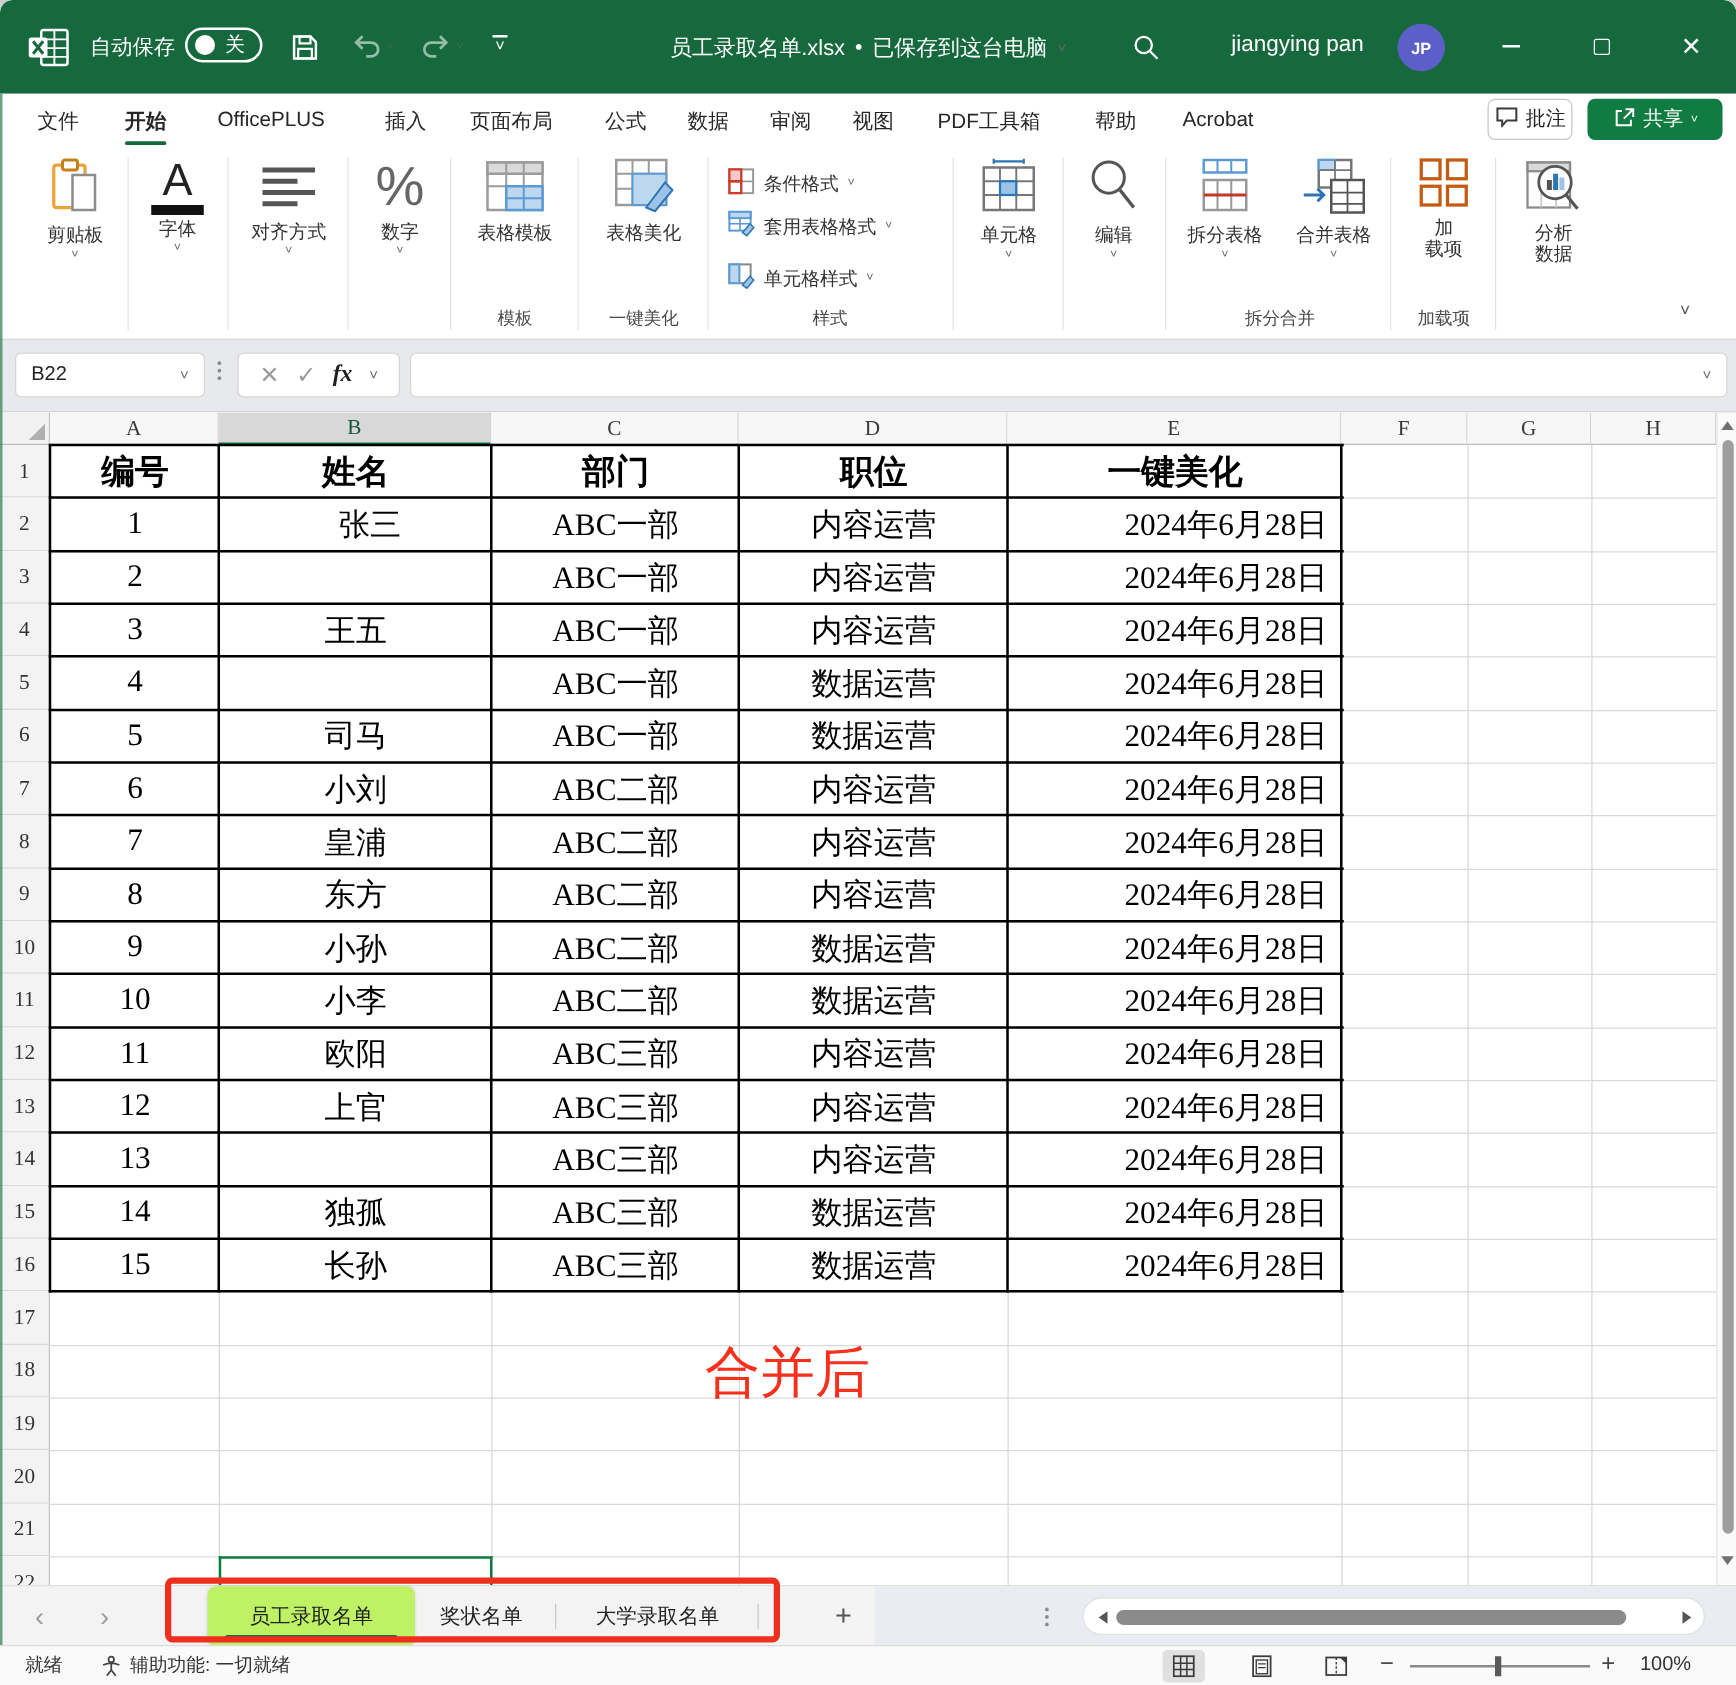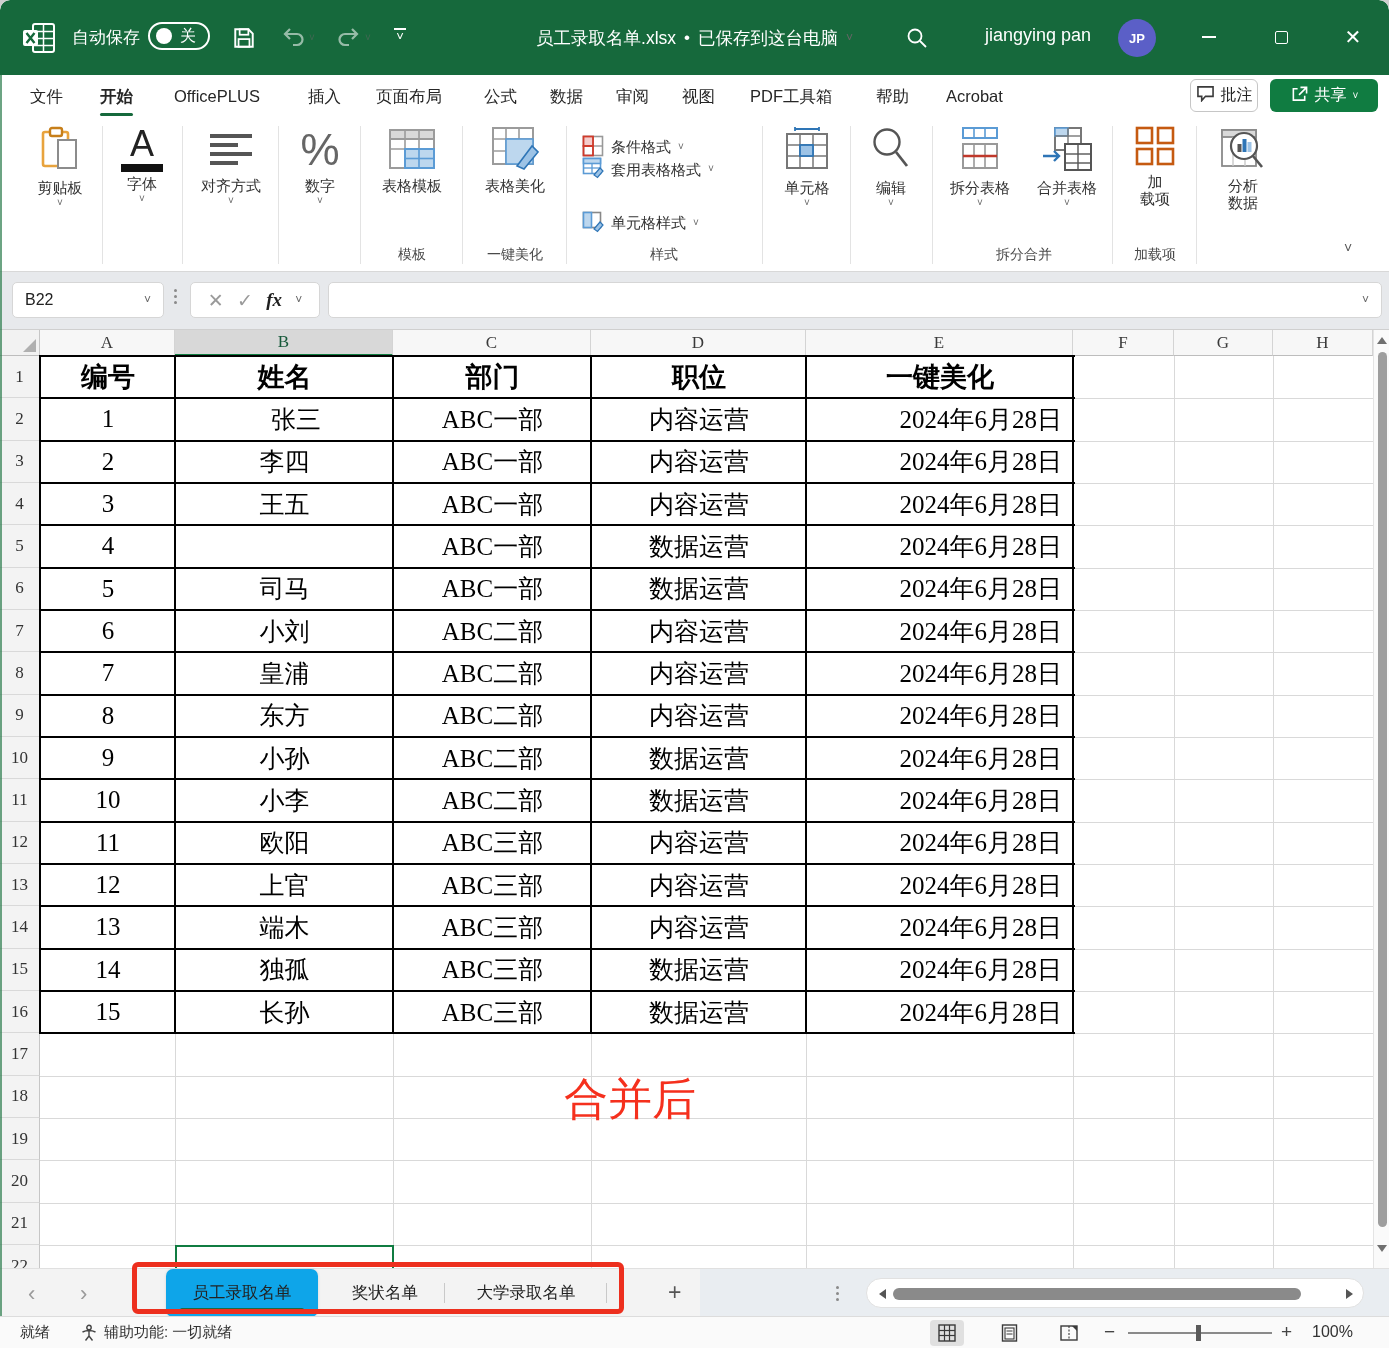--- a/index.html
+++ b/index.html
@@ -55,21 +55,21 @@
   #vscroll{left:1373px;top:330px;width:16px;height:938px;background:#FAFAFA;border-left:1px solid #E4E4E4;}
   #vthumb{left:3.5px;top:22px;width:9px;height:875px;background:#9E9E9E;border-radius:5px;}
   .tri-up{width:0;height:0;border-left:5px solid transparent;border-right:5px solid transparent;border-bottom:7px solid #707070;}
   .tri-down{width:0;height:0;border-left:5px solid transparent;border-right:5px solid transparent;border-top:7px solid #707070;}
   .tri-left{width:0;height:0;border-top:5px solid transparent;border-bottom:5px solid transparent;border-right:7px solid #555;}
   .tri-right{width:0;height:0;border-top:5px solid transparent;border-bottom:5px solid transparent;border-left:7px solid #555;}
   
   #tabbar{left:0;top:1268px;width:1389px;height:48px;background:#F3F3F3;border-top:1px solid #E0E0E0;}
   #tabbar-right{left:700px;top:0;width:689px;height:48px;background:#E9EDF1;}
   .sheettab{position:absolute;top:0;height:48px;display:flex;align-items:center;font-size:16.5px;color:#222;justify-content:center;}
-  #tab-active{left:166px;width:152px;background:#0ea5e9;border-radius:7px;box-shadow:0 0 3px rgba(0,0,0,.12);}
+  #tab-active{left:166px;width:166px;background:#bef264;border-radius:7px;box-shadow:0 0 3px rgba(0,0,0,.12);}
   #tab-active::after{content:"";position:absolute;left:14px;right:14px;bottom:5px;height:4px;background:#1E6B43;border-radius:2px;}
   .tabsep{position:absolute;top:14px;width:1px;height:20px;background:#C9C9C9;}
   #hscroll{left:866px;top:9px;width:498px;height:30px;background:#fff;border:1px solid #E1E1E1;border-radius:15px;display:flex;align-items:center;}
   #hthumb{position:absolute;left:26px;top:9px;width:408px;height:12px;background:#8A8A8A;border-radius:6px;}
   
   #statusbar{left:0;top:1316px;width:1389px;height:32px;background:#FAFAFA;border-top:1px solid #DCDCDC;font-size:15px;color:#333;}
   .viewbtn{position:absolute;top:3px;width:34px;height:26px;display:flex;align-items:center;justify-content:center;border-radius:4px;}
   .viewbtn.sel{background:#E0E0E0;}
   #zoomtrack{left:1128px;top:15px;width:144px;height:2px;background:#8A8A8A;}
   #zoomthumb{left:1196px;top:8px;width:5px;height:16px;background:#5A5A5A;}
@@ -289,21 +289,21 @@
           <rect x="1.5" y="1.5" width="19" height="19" fill="#fff" stroke="#999" stroke-width="1.6"></rect>
           <line x1="11" y1="1.5" x2="11" y2="20.5" stroke="#999" stroke-width="1.4"></line>
           <line x1="1.5" y1="11" x2="20.5" y2="11" stroke="#999" stroke-width="1.4"></line>
           <rect x="1.5" y="1.5" width="9.5" height="9.5" fill="#F4CCCB" stroke="#D03A2B" stroke-width="1.8"></rect>
           <rect x="1.5" y="11" width="9.5" height="9.5" fill="none" stroke="#D03A2B" stroke-width="1.8"></rect>
         </svg>
       </span>
       <span>条件格式</span>
         <span class="chev">˅</span>
     </div>
-    <div class="smallrow" style="top:37px;font-family:Liberation Mono, monospace;">
+    <div class="smallrow" style="top:48px;">
       <span>
         <svg width="22" height="22" viewBox="0 0 22 22">
           <rect x="1.5" y="1.5" width="17" height="15" fill="#fff" stroke="#5B9BD5" stroke-width="1.6"></rect>
           <rect x="1.5" y="1.5" width="17" height="5" fill="#BDD7EE" stroke="#5B9BD5" stroke-width="1.6"></rect>
           <line x1="10" y1="6" x2="10" y2="16.5" stroke="#5B9BD5" stroke-width="1.3"></line>
           <line x1="1.5" y1="11" x2="18.5" y2="11" stroke="#5B9BD5" stroke-width="1.3"></line>
           <path d="M12 18 L18 11 L21 14 L15.5 20.5 Z" fill="#9DC3E6" stroke="#2E75B6" stroke-width="1.2"></path>
         </svg>
       </span>
       <span>套用表格格式</span>
@@ -532,21 +532,20 @@
       <div class="tcell hdr" style="left: 177px; top: 27px; width: 215px; height: 40.33px;">姓名</div>
       <div class="tcell hdr" style="left: 395px; top: 27px; width: 195px; height: 40.33px;">部门</div>
       <div class="tcell hdr" style="left: 593px; top: 27px; width: 212px; height: 40.33px;">职位</div>
       <div class="tcell hdr" style="left: 808px; top: 27px; width: 264px; height: 40.33px;">一键美化</div>
       <div class="tcell" style="left: 42px; top: 69.33px; width: 132px; height: 40.33px;">1</div>
       <div class="tcell" style="left: 177px; top: 69.33px; width: 238px; height: 40.33px;">张三</div>
       <div class="tcell" style="left: 395px; top: 69.33px; width: 195px; height: 40.33px;">ABC一部</div>
       <div class="tcell" style="left: 593px; top: 69.33px; width: 212px; height: 40.33px;">内容运营</div>
       <div class="tcell right" style="left: 808px; top: 69.33px; width: 264px; height: 40.33px;">2024年6月28日</div>
       <div class="tcell" style="left: 42px; top: 111.66px; width: 132px; height: 40.33px;">2</div>
-      <div class="tcell" style="left: 177px; top: 111.66px; width: 215px; height: 40.33px;">李四</div>
       <div class="tcell" style="left: 395px; top: 111.66px; width: 195px; height: 40.33px;">ABC一部</div>
       <div class="tcell" style="left: 593px; top: 111.66px; width: 212px; height: 40.33px;">内容运营</div>
       <div class="tcell right" style="left: 808px; top: 111.66px; width: 264px; height: 40.33px;">2024年6月28日</div>
       <div class="tcell" style="left: 42px; top: 153.99px; width: 132px; height: 40.33px;">3</div>
       <div class="tcell" style="left: 177px; top: 153.99px; width: 215px; height: 40.33px;">王五</div>
       <div class="tcell" style="left: 395px; top: 153.99px; width: 195px; height: 40.33px;">ABC一部</div>
       <div class="tcell" style="left: 593px; top: 153.99px; width: 212px; height: 40.33px;">内容运营</div>
       <div class="tcell right" style="left: 808px; top: 153.99px; width: 264px; height: 40.33px;">2024年6月28日</div>
       <div class="tcell" style="left: 42px; top: 196.32px; width: 132px; height: 40.33px;">4</div>
       <div class="tcell" style="left: 395px; top: 196.32px; width: 195px; height: 40.33px;">ABC一部</div>
@@ -586,21 +585,20 @@
       <div class="tcell" style="left: 177px; top: 492.63px; width: 215px; height: 40.33px;">欧阳</div>
       <div class="tcell" style="left: 395px; top: 492.63px; width: 195px; height: 40.33px;">ABC三部</div>
       <div class="tcell" style="left: 593px; top: 492.63px; width: 212px; height: 40.33px;">内容运营</div>
       <div class="tcell right" style="left: 808px; top: 492.63px; width: 264px; height: 40.33px;">2024年6月28日</div>
       <div class="tcell" style="left: 42px; top: 534.96px; width: 132px; height: 40.33px;">12</div>
       <div class="tcell" style="left: 177px; top: 534.96px; width: 215px; height: 40.33px;">上官</div>
       <div class="tcell" style="left: 395px; top: 534.96px; width: 195px; height: 40.33px;">ABC三部</div>
       <div class="tcell" style="left: 593px; top: 534.96px; width: 212px; height: 40.33px;">内容运营</div>
       <div class="tcell right" style="left: 808px; top: 534.96px; width: 264px; height: 40.33px;">2024年6月28日</div>
       <div class="tcell" style="left: 42px; top: 577.29px; width: 132px; height: 40.33px;">13</div>
-      <div class="tcell" style="left: 177px; top: 577.29px; width: 215px; height: 40.33px;">端木</div>
       <div class="tcell" style="left: 395px; top: 577.29px; width: 195px; height: 40.33px;">ABC三部</div>
       <div class="tcell" style="left: 593px; top: 577.29px; width: 212px; height: 40.33px;">内容运营</div>
       <div class="tcell right" style="left: 808px; top: 577.29px; width: 264px; height: 40.33px;">2024年6月28日</div>
       <div class="tcell" style="left: 42px; top: 619.62px; width: 132px; height: 40.33px;">14</div>
       <div class="tcell" style="left: 177px; top: 619.62px; width: 215px; height: 40.33px;">独孤</div>
       <div class="tcell" style="left: 395px; top: 619.62px; width: 195px; height: 40.33px;">ABC三部</div>
       <div class="tcell" style="left: 593px; top: 619.62px; width: 212px; height: 40.33px;">数据运营</div>
       <div class="tcell right" style="left: 808px; top: 619.62px; width: 264px; height: 40.33px;">2024年6月28日</div>
       <div class="tcell" style="left: 42px; top: 661.95px; width: 132px; height: 40.33px;">15</div>
       <div class="tcell" style="left: 177px; top: 661.95px; width: 215px; height: 40.33px;">长孙</div>

